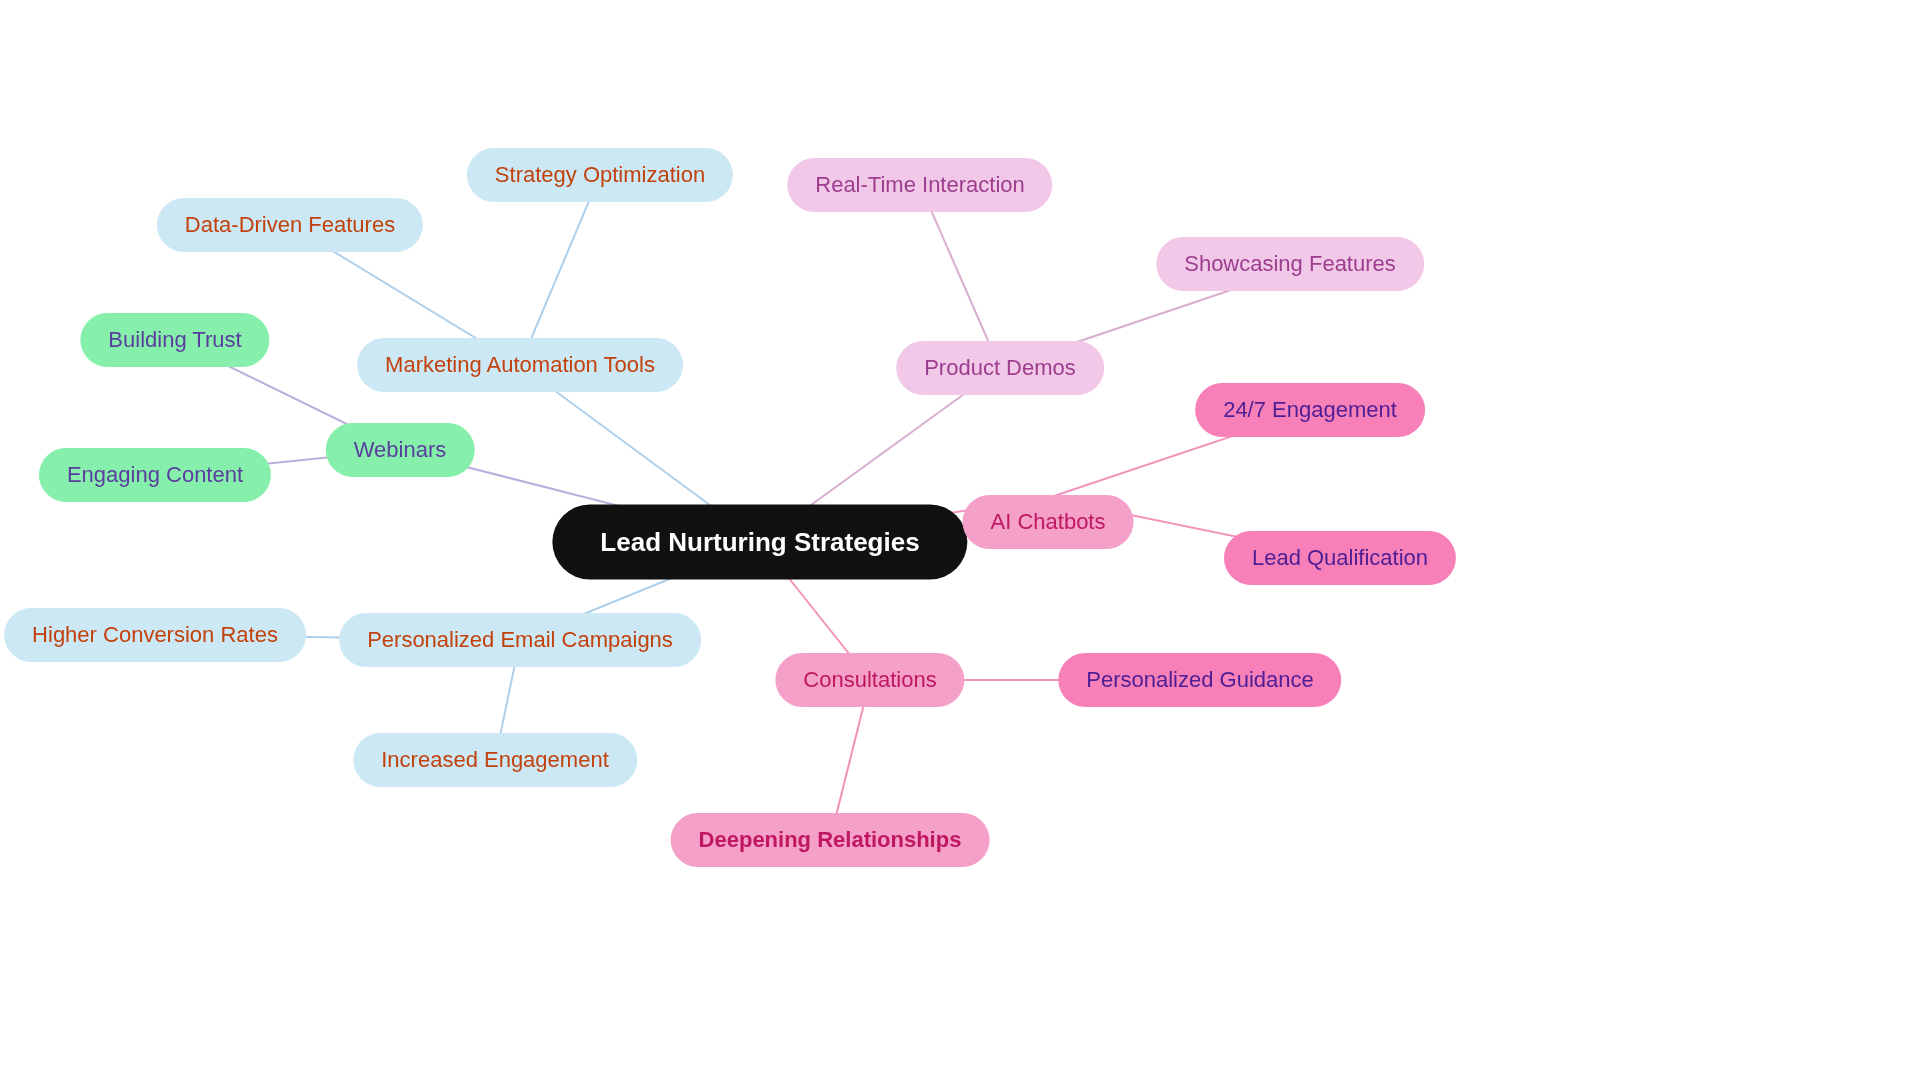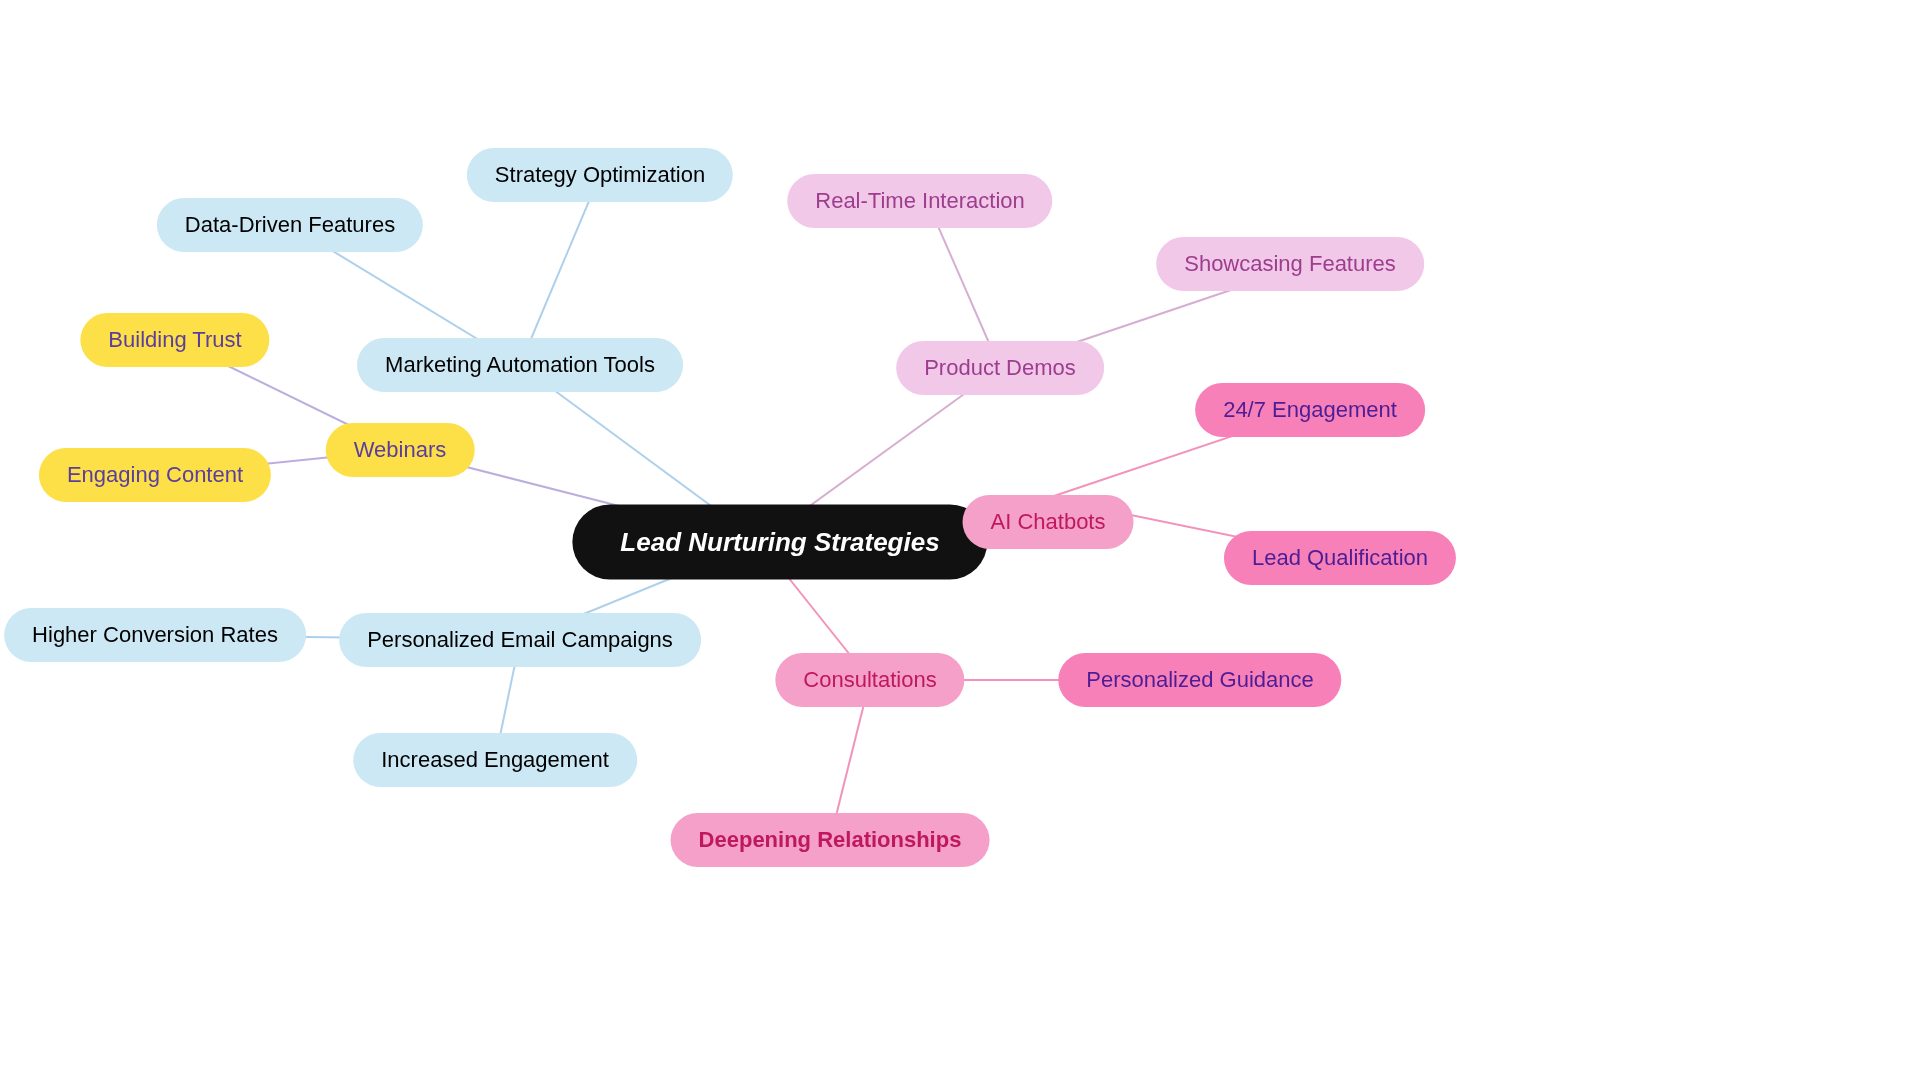--- a/index.html
+++ b/index.html
@@ -38,25 +38,25 @@
     .node-center {
       background: #111111;
       color: #ffffff;
       font-size: 26px;
       font-weight: 600;
       padding: 22px 48px;
       border-radius: 50px;
     }
     .node-blue {
       background: #cce8f4;
-      color: #000000;
+      color: #c2410c;
       border: none;
     }
     .node-purple {
-      background: #fde047;
+      background: #86efac;
       color: #5a3e9e;
       border: none;
     }
     .node-pink-light {
       background: #f2c8e8;
       color: #9c3d8e;
       border: none;
     }
     .node-pink {
       background: #f4a0c8;
@@ -87,32 +87,32 @@
       <line x1="1000" y1="368" x2="920" y2="185" stroke="#d0a0c8" stroke-width="2" opacity="0.85"></line>
       <line x1="1000" y1="368" x2="1290" y2="270" stroke="#d0a0c8" stroke-width="2" opacity="0.85"></line>
       <line x1="760" y1="542" x2="1048" y2="498" stroke="#f080b0" stroke-width="2" opacity="0.85"></line>
       <line x1="1048" y1="498" x2="1310" y2="410" stroke="#f080b0" stroke-width="2" opacity="0.85"></line>
       <line x1="1048" y1="498" x2="1340" y2="558" stroke="#f080b0" stroke-width="2" opacity="0.85"></line>
       <line x1="760" y1="542" x2="870" y2="680" stroke="#f080b0" stroke-width="2" opacity="0.85"></line>
       <line x1="870" y1="680" x2="1200" y2="680" stroke="#f080b0" stroke-width="2" opacity="0.85"></line>
       <line x1="870" y1="680" x2="830" y2="840" stroke="#f080b0" stroke-width="2" opacity="0.85"></line>
     </svg>
   <div id="nodes-layer">
-      <div class="node node-center" style="left: 780px; top: 542px; font-style: italic;">Lead Nurturing Strategies</div>
+      <div class="node node-center" style="left: 760px; top: 542px;">Lead Nurturing Strategies</div>
       <div class="node node-blue" style="left: 520px; top: 365px;">Marketing Automation Tools</div>
       <div class="node node-blue" style="left: 600px; top: 175px;">Strategy Optimization</div>
       <div class="node node-blue" style="left: 290px; top: 225px;">Data-Driven Features</div>
       <div class="node node-purple" style="left: 400px; top: 450px;">Webinars</div>
       <div class="node node-purple" style="left: 175px; top: 340px;">Building Trust</div>
       <div class="node node-purple" style="left: 155px; top: 475px;">Engaging Content</div>
       <div class="node node-blue" style="left: 520px; top: 640px;">Personalized Email Campaigns</div>
       <div class="node node-blue" style="left: 155px; top: 635px;">Higher Conversion Rates</div>
       <div class="node node-blue" style="left: 495px; top: 760px;">Increased Engagement</div>
       <div class="node node-pink-light" style="left: 1000px; top: 368px;">Product Demos</div>
-      <div class="node node-pink-light" style="left: 920px; top: 201px;">Real-Time Interaction</div>
+      <div class="node node-pink-light" style="left: 920px; top: 185px;">Real-Time Interaction</div>
       <div class="node node-pink-light" style="left: 1290px; top: 264px;">Showcasing Features</div>
       <div class="node node-pink" style="left: 1048px; top: 498px; margin-top: 24px;">AI Chatbots</div>
       <div class="node node-pink-bright" style="left: 1310px; top: 410px;">24/7 Engagement</div>
       <div class="node node-pink-bright" style="left: 1340px; top: 558px;">Lead Qualification</div>
       <div class="node node-pink" style="left: 870px; top: 680px;">Consultations</div>
       <div class="node node-pink-bright" style="left: 1200px; top: 680px;">Personalized Guidance</div>
       <div class="node node-pink" style="left: 830px; top: 840px; font-weight: bold;">Deepening Relationships</div>
     </div>
 </div>
 

